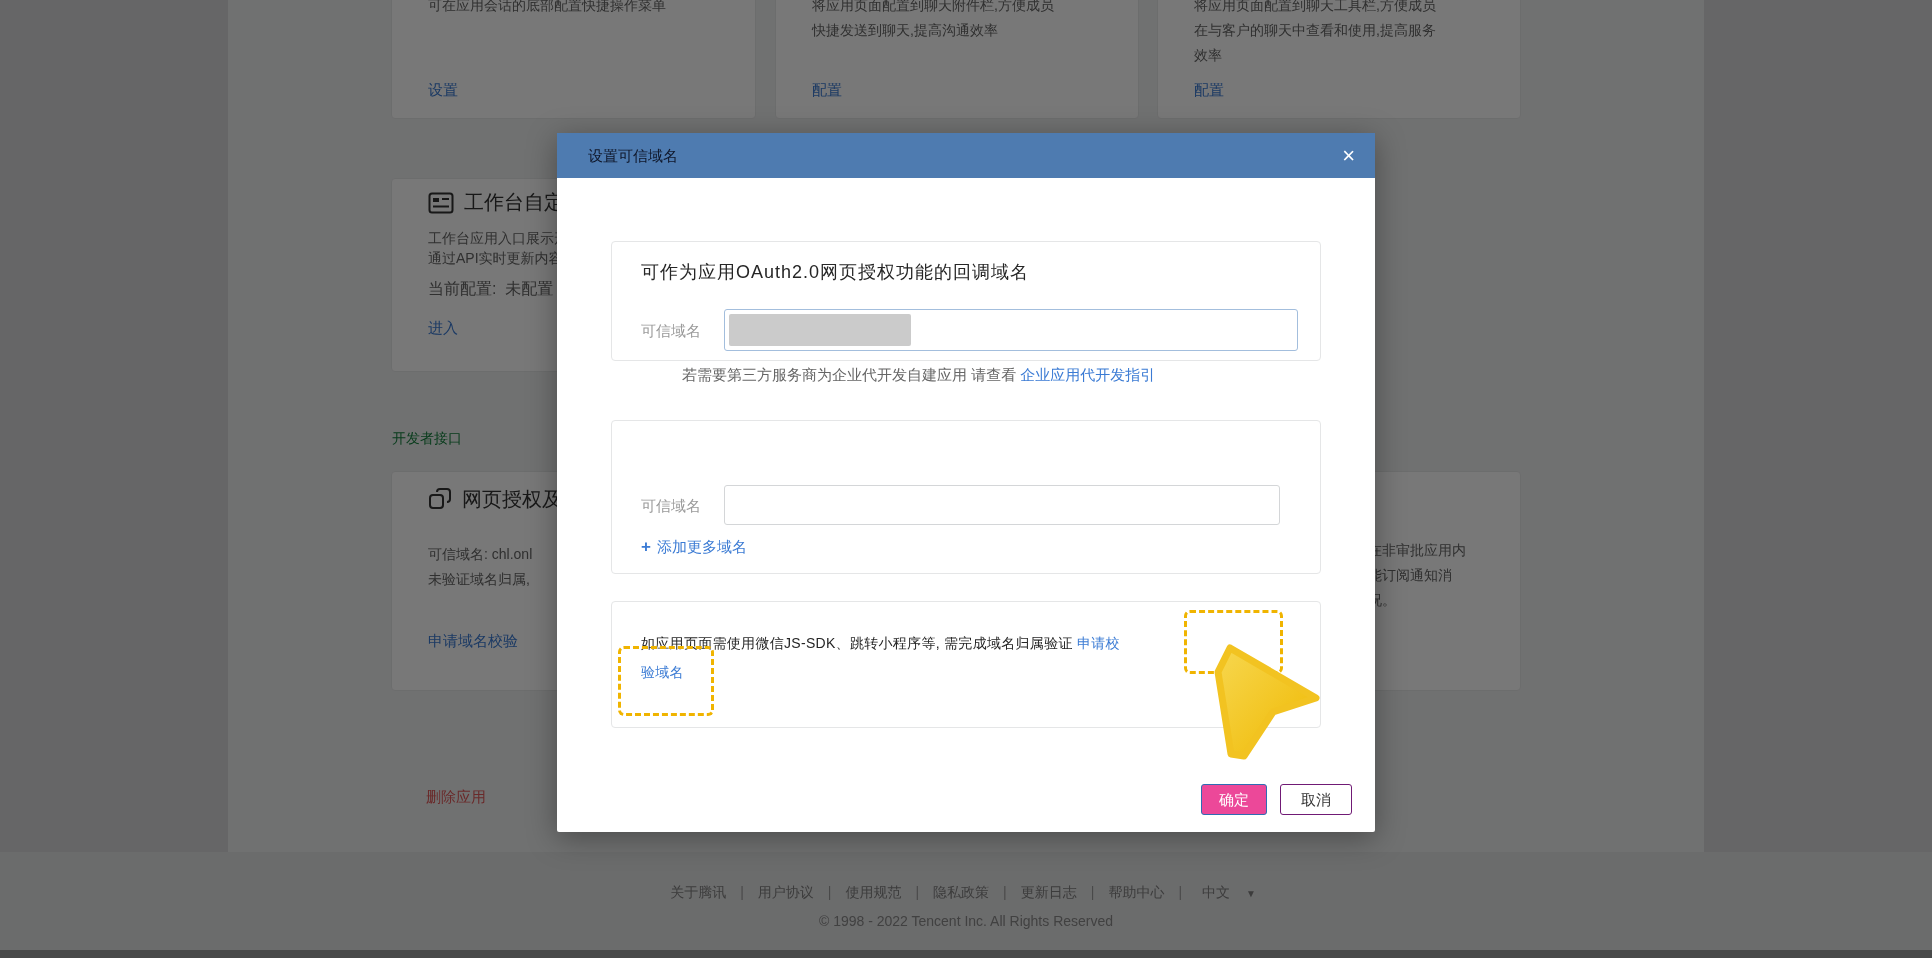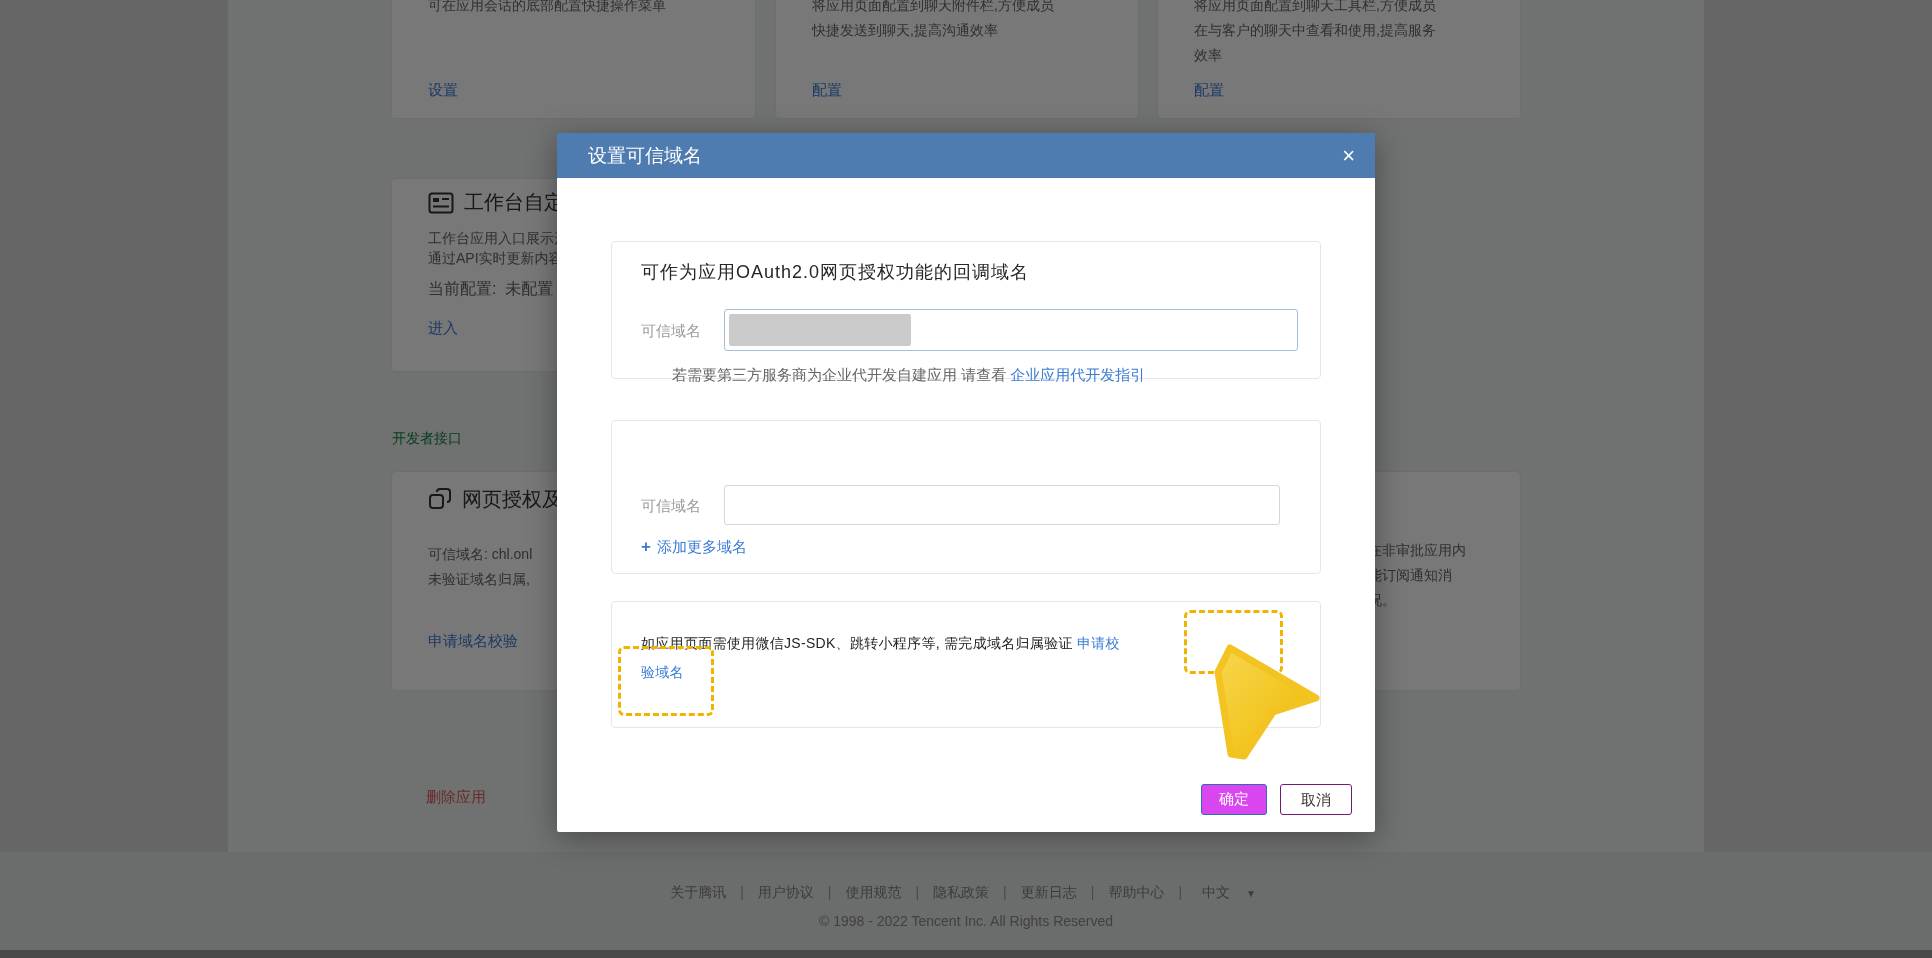--- a/index.html
+++ b/index.html
@@ -48,50 +48,50 @@
   .site-footer .sep { color:#9b9b9b; margin:0 8px; }
   .lang-caret { font-size:10px; }
   .copyright { position:absolute; left:0; top:913px; width:1932px; text-align:center; font-size:14px; color:#8a8a8a; }
 
   
   .overlay { position:absolute; inset:0; background:rgba(0,0,0,0.53); z-index:10; }
 
   
   .modal { position:absolute; left:557px; top:133px; width:818px; height:699px; background:#fff; z-index:20; border-radius:2px; box-shadow:0 6px 30px rgba(0,0,0,0.35); }
   .modal-header { position:absolute; left:0; top:0; width:100%; height:45px; background:#4e7bb0; }
-  .modal-title { position:absolute; left:31px; top:0; line-height:45px; font-size:19px; color:#ffffff; }
+  .modal-title { position:absolute; left:31px; top:0; line-height:45px; font-size:15px; color:#0f172a; }
   .modal-close { position:absolute; right:20px; top:0; line-height:45px; font-size:22px; color:#ffffff; cursor:pointer; }
 
   .mbox { position:absolute; left:54px; width:710px; border:1px solid #e5e6e7; border-radius:4px; background:#fff; }
-  .mbox1 { top:108px; height:138px; }
+  .mbox1 { top:108px; height:120px; }
   .mbox2 { top:287px; height:154px; }
   .mbox3 { top:468px; height:127px; }
 
   .mbox-title { position:absolute; left:29px; top:18px; font-size:18px; letter-spacing:1px; color:#262626; white-space:nowrap; }
   .field-label { position:absolute; left:29px; top:80px; font-size:15px; color:#9a9a9a; }
   .field-label-2 { top:76px; }
   .minput { position:absolute; left:112px; border-radius:3px; background:#fff; font-size:14px; padding:0 8px; outline:none; }
   .minput1 { top:67px; width:574px; height:42px; border:1px solid #a3bedd; }
   .minput2 { top:64px; width:556px; height:40px; border:1px solid #d4d6d8; }
   .redaction { position:absolute; left:117px; top:72px; width:182px; height:32px; background:#cbcbcb; border-radius:2px; }
-  .helper { position:absolute; left:60px; top:124px; font-size:15px; color:#666; white-space:nowrap; }
+  .helper { position:absolute; left:70px; top:124px; font-size:15px; color:#666; white-space:nowrap; }
   .helper a { color:#3b7bd4; font-size:15px; text-decoration:none; cursor:pointer; }
   .add-domain { position:absolute; left:29px; top:116px; font-size:15px; color:#3b7bd4; cursor:pointer; display:flex; align-items:center; gap:6px; }
   .plus-glyph { font-size:17px; font-weight:bold; }
 
   .verify-text { position:absolute; left:29px; top:27px; width:670px; font-size:14px; letter-spacing:0.3px; line-height:29px; color:#262626; }
   .verify-text a { color:#3b7bd4; text-decoration:none; cursor:pointer; }
 
   .dash-box { position:absolute; border:3px dashed #f0b400; border-radius:6px; z-index:3; }
   .dash-a { left:6px; top:44px; width:96px; height:70px; }
   .dash-b { left:572px; top:8px; width:99px; height:64px; }
   .cursor-svg { position:absolute; left:600px; top:42px; z-index:4; }
 
   .modal-btn { position:absolute; top:651px; height:31px; font-size:15px; border-radius:3px; text-align:center; line-height:29px; cursor:pointer; }
-  .btn-ok { left:644px; width:66px; background:#d946ef; border:1px solid #2f6cb3; color:#fff;font-family:Liberation Serif, serif; }
+  .btn-ok { left:644px; width:66px; background:#ec4899; border:1px solid #2f6cb3; color:#fff; }
   .btn-cancel { left:723px; width:72px; background:#fff; border:1px solid #701a75; color:#333; }
 
   .icon-svg { display:block; }
 </style>
 </head>
 <body>
 
 <div class="inner-page"></div>
 <div class="footer-area"></div>
 <div class="bottom-band"></div>

